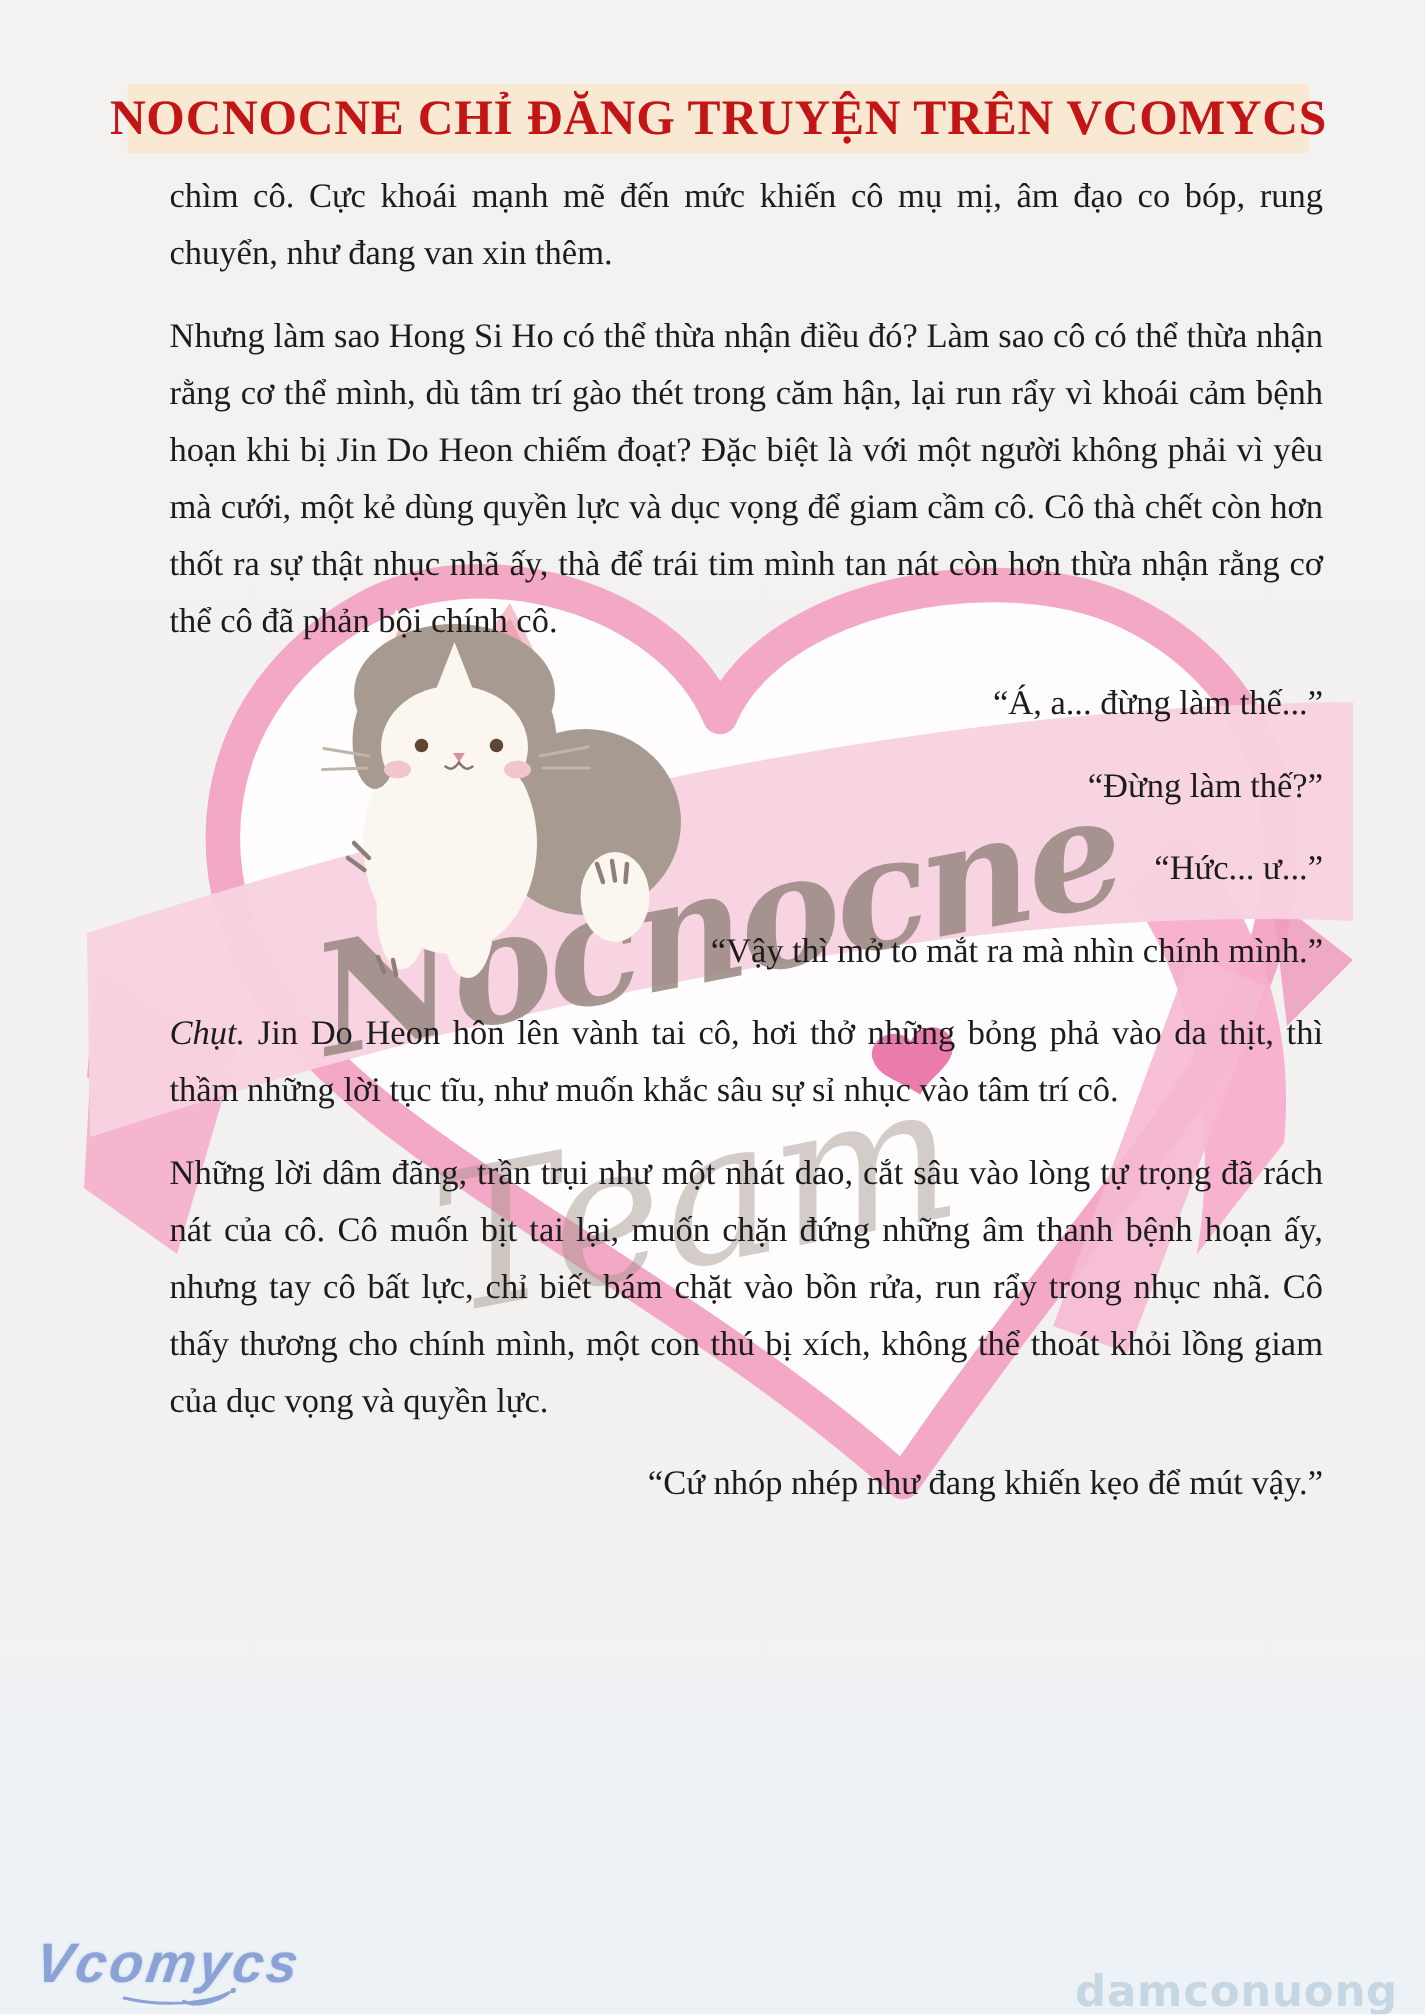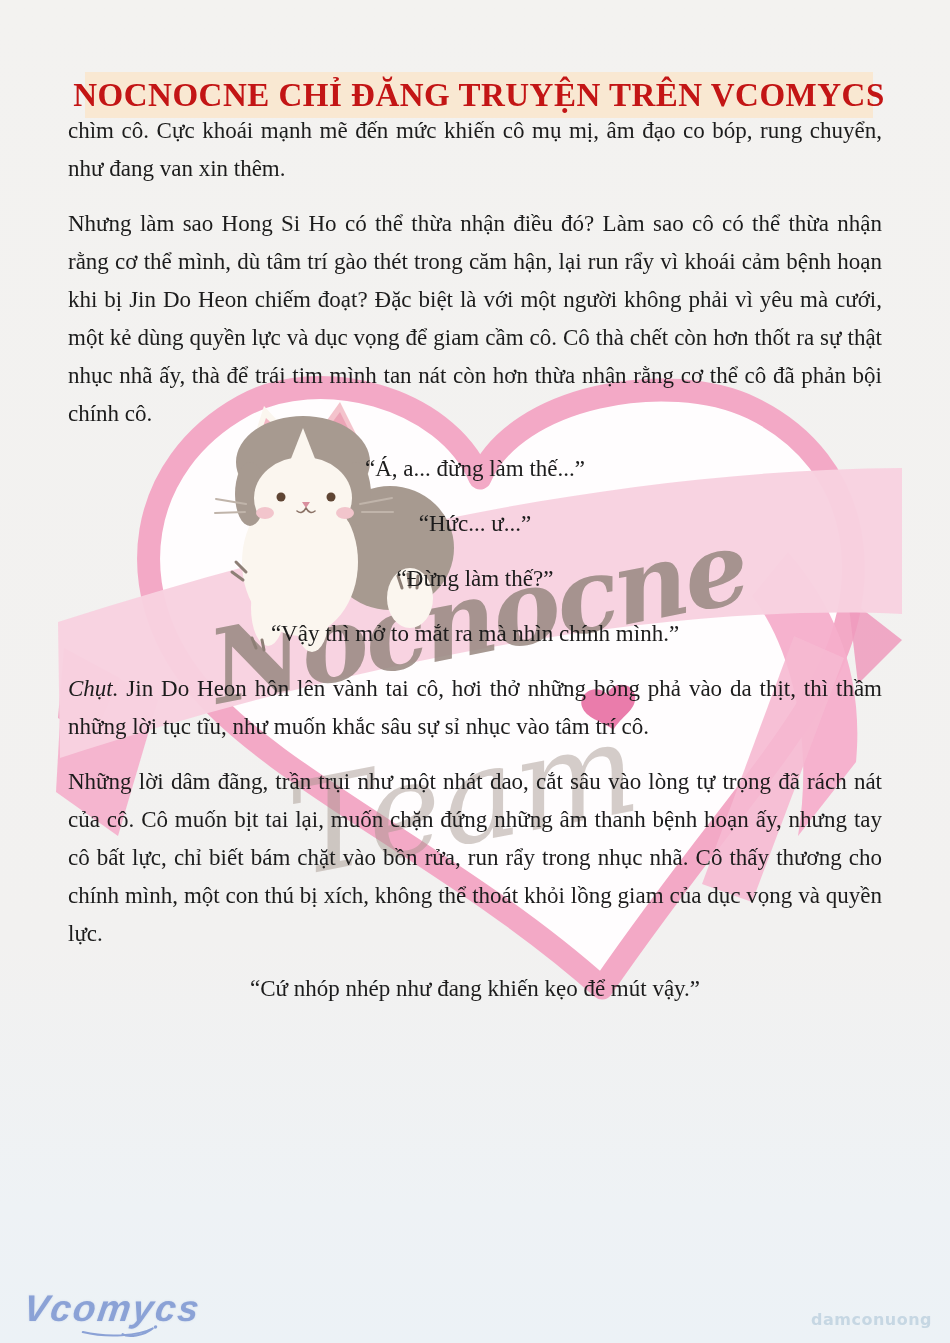--- a/index.html
+++ b/index.html
@@ -6,52 +6,52 @@
   .page{
     position:relative;
     width:950px;height:1343px;
     margin:0 auto;
     background:linear-gradient(180deg,#f3f2f0 0%,#f2f1f0 70%,#eef2f5 90%,#ecf2f6 100%);
     overflow:hidden;
     font-family:"Liberation Serif", serif;
   }
   .watermark{position:absolute;left:0;top:0;width:950px;height:1343px;z-index:0;}
   .banner{
-    position:absolute;left:85px;top:72px;width:788px;height:46px;z-index:2;
+    position:absolute;left:85px;top:56px;width:788px;height:46px;z-index:2;
     background:#f9e8d2;
     display:flex;align-items:center;justify-content:center;
   }
   .banner span{
     font-family:"Liberation Serif", serif;
     font-weight:bold;font-size:33px;letter-spacing:.5px;
     color:#c31515;white-space:nowrap;
   }
   .content{
     position:absolute;left:68px;top:112px;width:814px;z-index:2;
     font-size:23px;line-height:38px;color:#1c1c1c;
   }
   .content p{margin:0 0 17px 0;}
-  .content p.justified{text-align:justify;}
-  .content p.dialogue{text-align:center;}
+  .content p.justified{text-align:justify;margin-left:45px;}
+  .content p.dialogue{text-align:right;}
   .content i{}
   .footer-logo{
     position:absolute;left:24px;top:1288px;z-index:2;
     color:#8ba2d6;font-family:"Liberation Sans", sans-serif;
     font-weight:bold;font-style:italic;
     font-size:37px;letter-spacing:2px;
     transform:skewX(-8deg);
     text-shadow:0 0 2px rgba(139,162,214,.35);
   }
   .footer-logo .swash{
     position:absolute;left:58px;top:34px;width:120px;height:16px;
   }
   .footer-credit{
     position:absolute;right:18px;top:1310px;z-index:2;
     color:#c6d7e3;font-family:"DejaVu Sans", sans-serif;
-    font-weight:bold;font-size:16px;letter-spacing:.5px;
+    font-weight:bold;font-size:29px;letter-spacing:.5px;
   }
 </style>
 </head>
 <body>
 
 <div class="page">
 
   <svg class="watermark" viewBox="0 0 950 1343" aria-hidden="true">
 
     <path d="M 480 478
@@ -125,22 +125,22 @@
   </svg>
 
   <div class="banner">
     <span>NOCNOCNE CHỈ ĐĂNG TRUYỆN TRÊN VCOMYCS</span>
   </div>
 
   <div class="content">
     <p class="justified"><span>chìm cô. Cực khoái mạnh mẽ đến mức khiến cô mụ mị, âm đạo co bóp, rung chuyển, như đang van xin thêm.</span></p>
     <p class="justified"><span>Nhưng làm sao Hong Si Ho có thể thừa nhận điều đó? Làm sao cô có thể thừa nhận rằng cơ thể mình, dù tâm trí gào thét trong căm hận, lại run rẩy vì khoái cảm bệnh hoạn khi bị Jin Do Heon chiếm đoạt? Đặc biệt là với một người không phải vì yêu mà cưới, một kẻ dùng quyền lực và dục vọng để giam cầm cô. Cô thà chết còn hơn thốt ra sự thật nhục nhã ấy, thà để trái tim mình tan nát còn hơn thừa nhận rằng cơ thể cô đã phản bội chính cô.</span></p>
     <p class="dialogue"><span>“Á, a... đừng làm thế...”</span></p>
+    <p class="dialogue"><span>“Đừng làm thế?”</span></p>
     <p class="dialogue"><span>“Hức... ư...”</span></p>
-    <p class="dialogue"><span>“Đừng làm thế?”</span></p>
     <p class="dialogue"><span>“Vậy thì mở to mắt ra mà nhìn chính mình.”</span></p>
     <p class="justified"><i>Chụt.</i><span> Jin Do Heon hôn lên vành tai cô, hơi thở những bỏng phả vào da thịt, thì thầm những lời tục tĩu, như muốn khắc sâu sự sỉ nhục vào tâm trí cô.</span></p>
     <p class="justified"><span>Những lời dâm đãng, trần trụi như một nhát dao, cắt sâu vào lòng tự trọng đã rách nát của cô. Cô muốn bịt tai lại, muốn chặn đứng những âm thanh bệnh hoạn ấy, nhưng tay cô bất lực, chỉ biết bám chặt vào bồn rửa, run rẩy trong nhục nhã. Cô thấy thương cho chính mình, một con thú bị xích, không thể thoát khỏi lồng giam của dục vọng và quyền lực.</span></p>
     <p class="dialogue"><span>“Cứ nhóp nhép như đang khiến kẹo để mút vậy.”</span></p>
   </div>
 
   <div class="footer-logo">
     <span>Vcomycs</span>
     <svg class="swash" viewBox="0 0 120 16">
       <path d="M4 10 C 30 16, 60 14, 74 6 C 66 14, 50 16, 44 12" stroke="#8ba2d6" stroke-width="2" fill="none" stroke-linecap="round"></path>

